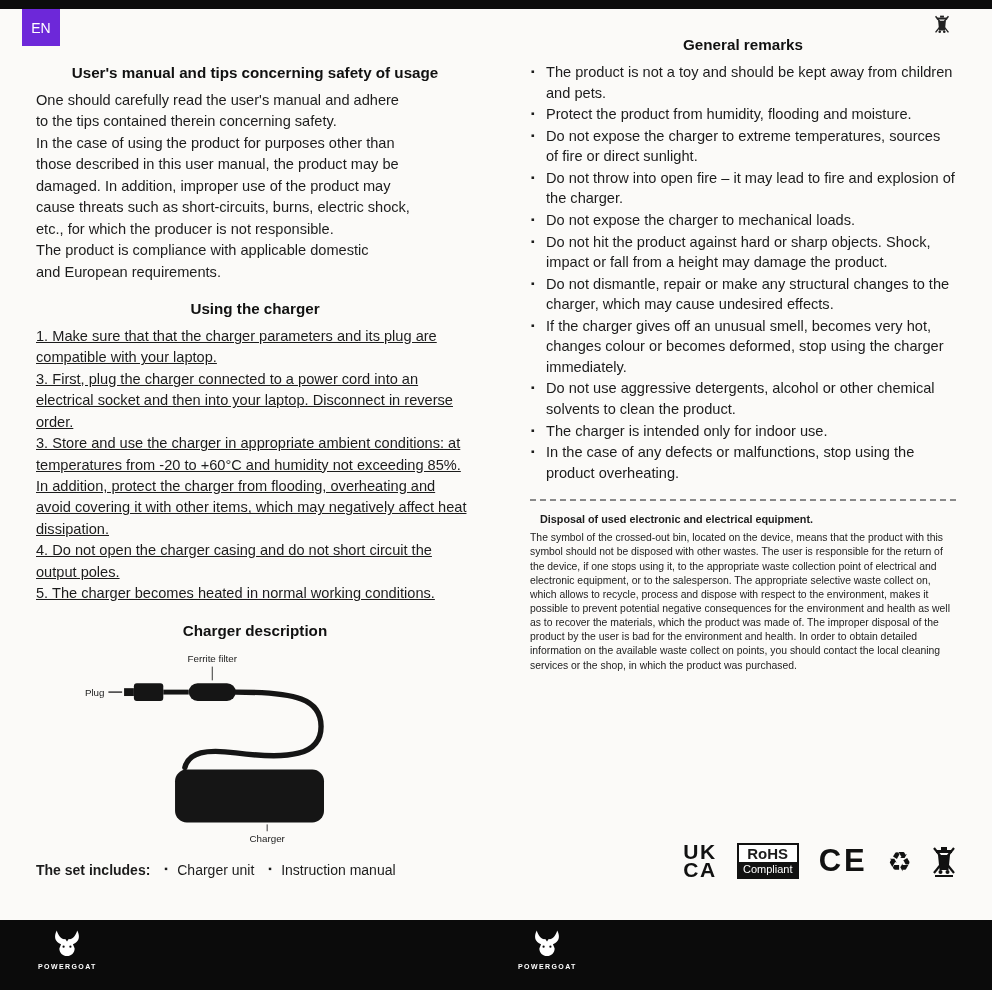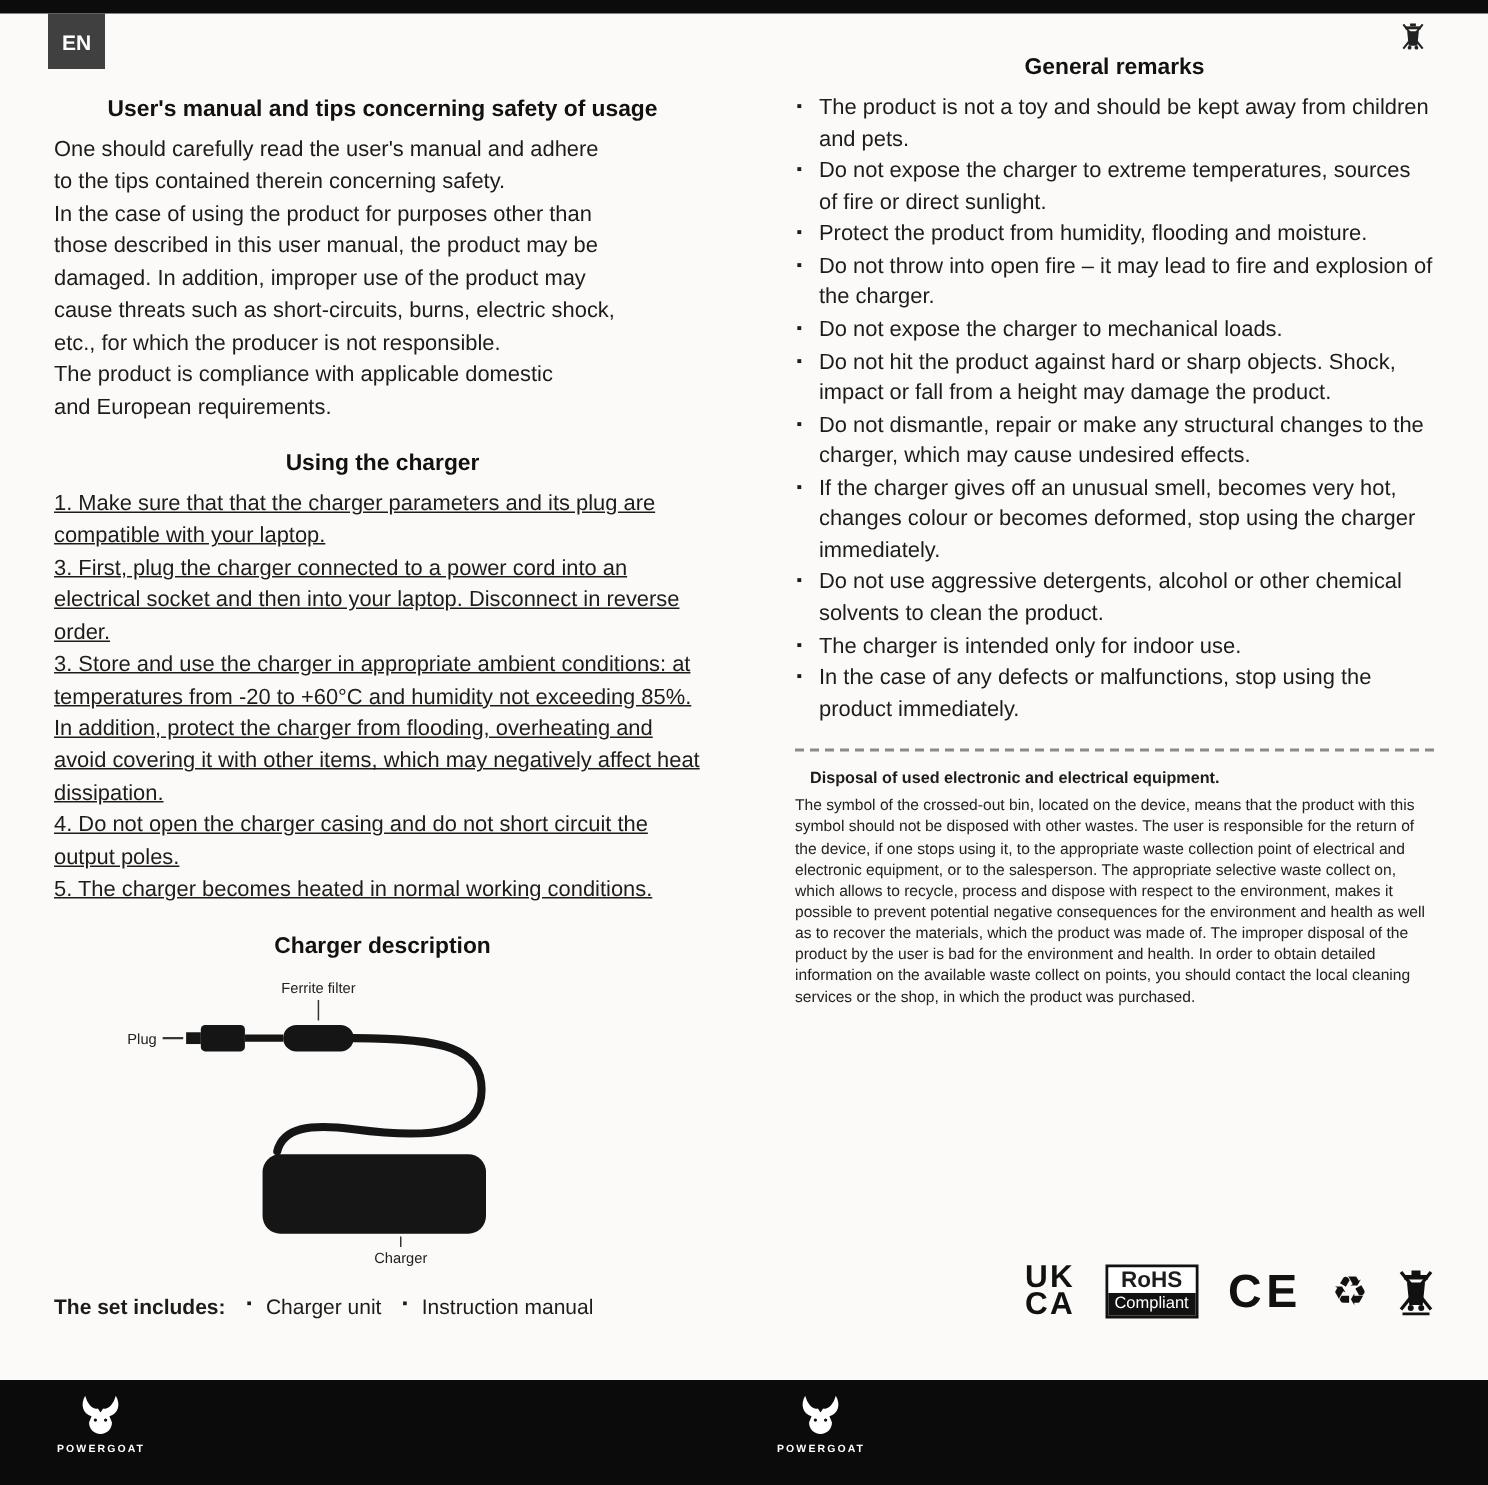--- a/index.html
+++ b/index.html
@@ -3,22 +3,22 @@
 <meta charset="utf-8">
 <style>
   html,body { margin:0; padding:0; background:#e9e8e6; }
   .page {
     position:relative; width:992px; height:990px; margin:0 auto;
     background:#fbfaf8; color:#1c1c1c; overflow:hidden;
     font-family:"Liberation Sans", sans-serif;
   }
   .top-strip { position:absolute; top:0; left:0; width:100%; height:9px; background:#0c0c0c; }
   .en-badge {
-    position:absolute; top:9px; left:32px; width:38px; height:37px; background:#404040;
-    color:#fff; font-weight:bold; font-size:14px; display:flex; align-items:center; justify-content:center;
+    position:absolute; top:9px; left:22px; width:38px; height:37px; background:#6d28d9;
+    color:#fff; font-weight:normal; font-size:14px; display:flex; align-items:center; justify-content:center;
   }
   .bin-top { position:absolute; top:15px; right:42px; }
 
   .col { position:absolute; }
   .col-left  { left:36px;  top:64px; width:438px; }
   .col-right { left:530px; top:36px; width:426px; }
 
   h2 { font-size:15.2px; font-weight:bold; margin:17px 0 9px 0; color:#111;text-align:center; }
   .col-left h2:first-child, .col-right h2:first-child { margin-top:0; }
   .body, .step { font-size:14.6px; line-height:1.47; margin:0; }
@@ -127,30 +127,30 @@
       <span class="set-item">Instruction manual</span>
     </p>
   </div>
 
   <div class="col col-right">
 
     <h2>General remarks</h2>
 
     <ul class="remarks">
       <li>The product is not a toy and should be kept away from children and pets.</li>
+      <li>Protect the product from humidity, flooding and moisture.</li>
       <li>Do not expose the charger to extreme temperatures, sources of fire or direct sunlight.</li>
-      <li>Protect the product from humidity, flooding and moisture.</li>
       <li>Do not throw into open fire – it may lead to fire and explosion of the charger.</li>
       <li>Do not expose the charger to mechanical loads.</li>
       <li>Do not hit the product against hard or sharp objects. Shock, impact or fall from a height may damage the product.</li>
       <li>Do not dismantle, repair or make any structural changes to the charger, which may cause undesired effects.</li>
       <li>If the charger gives off an unusual smell, becomes very hot, changes colour or becomes deformed, stop using the charger immediately.</li>
       <li>Do not use aggressive detergents, alcohol or other chemical solvents to clean the product.</li>
       <li>The charger is intended only for indoor use.</li>
-      <li>In the case of any defects or malfunctions, stop using the product immediately.</li>
+      <li>In the case of any defects or malfunctions, stop using the product overheating.</li>
     </ul>
 
     <div class="dashes"></div>
 
     <h3 class="fine-head">Disposal of used electronic and electrical equipment.</h3>
     <p class="fine">The symbol of the crossed-out bin, located on the device, means that the product with this symbol should not be disposed with other wastes. The user is responsible for the return of the device, if one stops using it, to the appropriate waste collection point of electrical and electronic equipment, or to the salesperson. The appropriate selective waste collect on, which allows to recycle, process and dispose with respect to the environment, makes it possible to prevent potential negative consequences for the environment and health as well as to recover the materials, which the product was made of. The improper disposal of the product by the user is bad for the environment and health. In order to obtain detailed information on the available waste collect on points, you should contact the local cleaning services or the shop, in which the product was purchased.</p>
   </div>
 
   <div class="marks">
     <div class="ukca">

